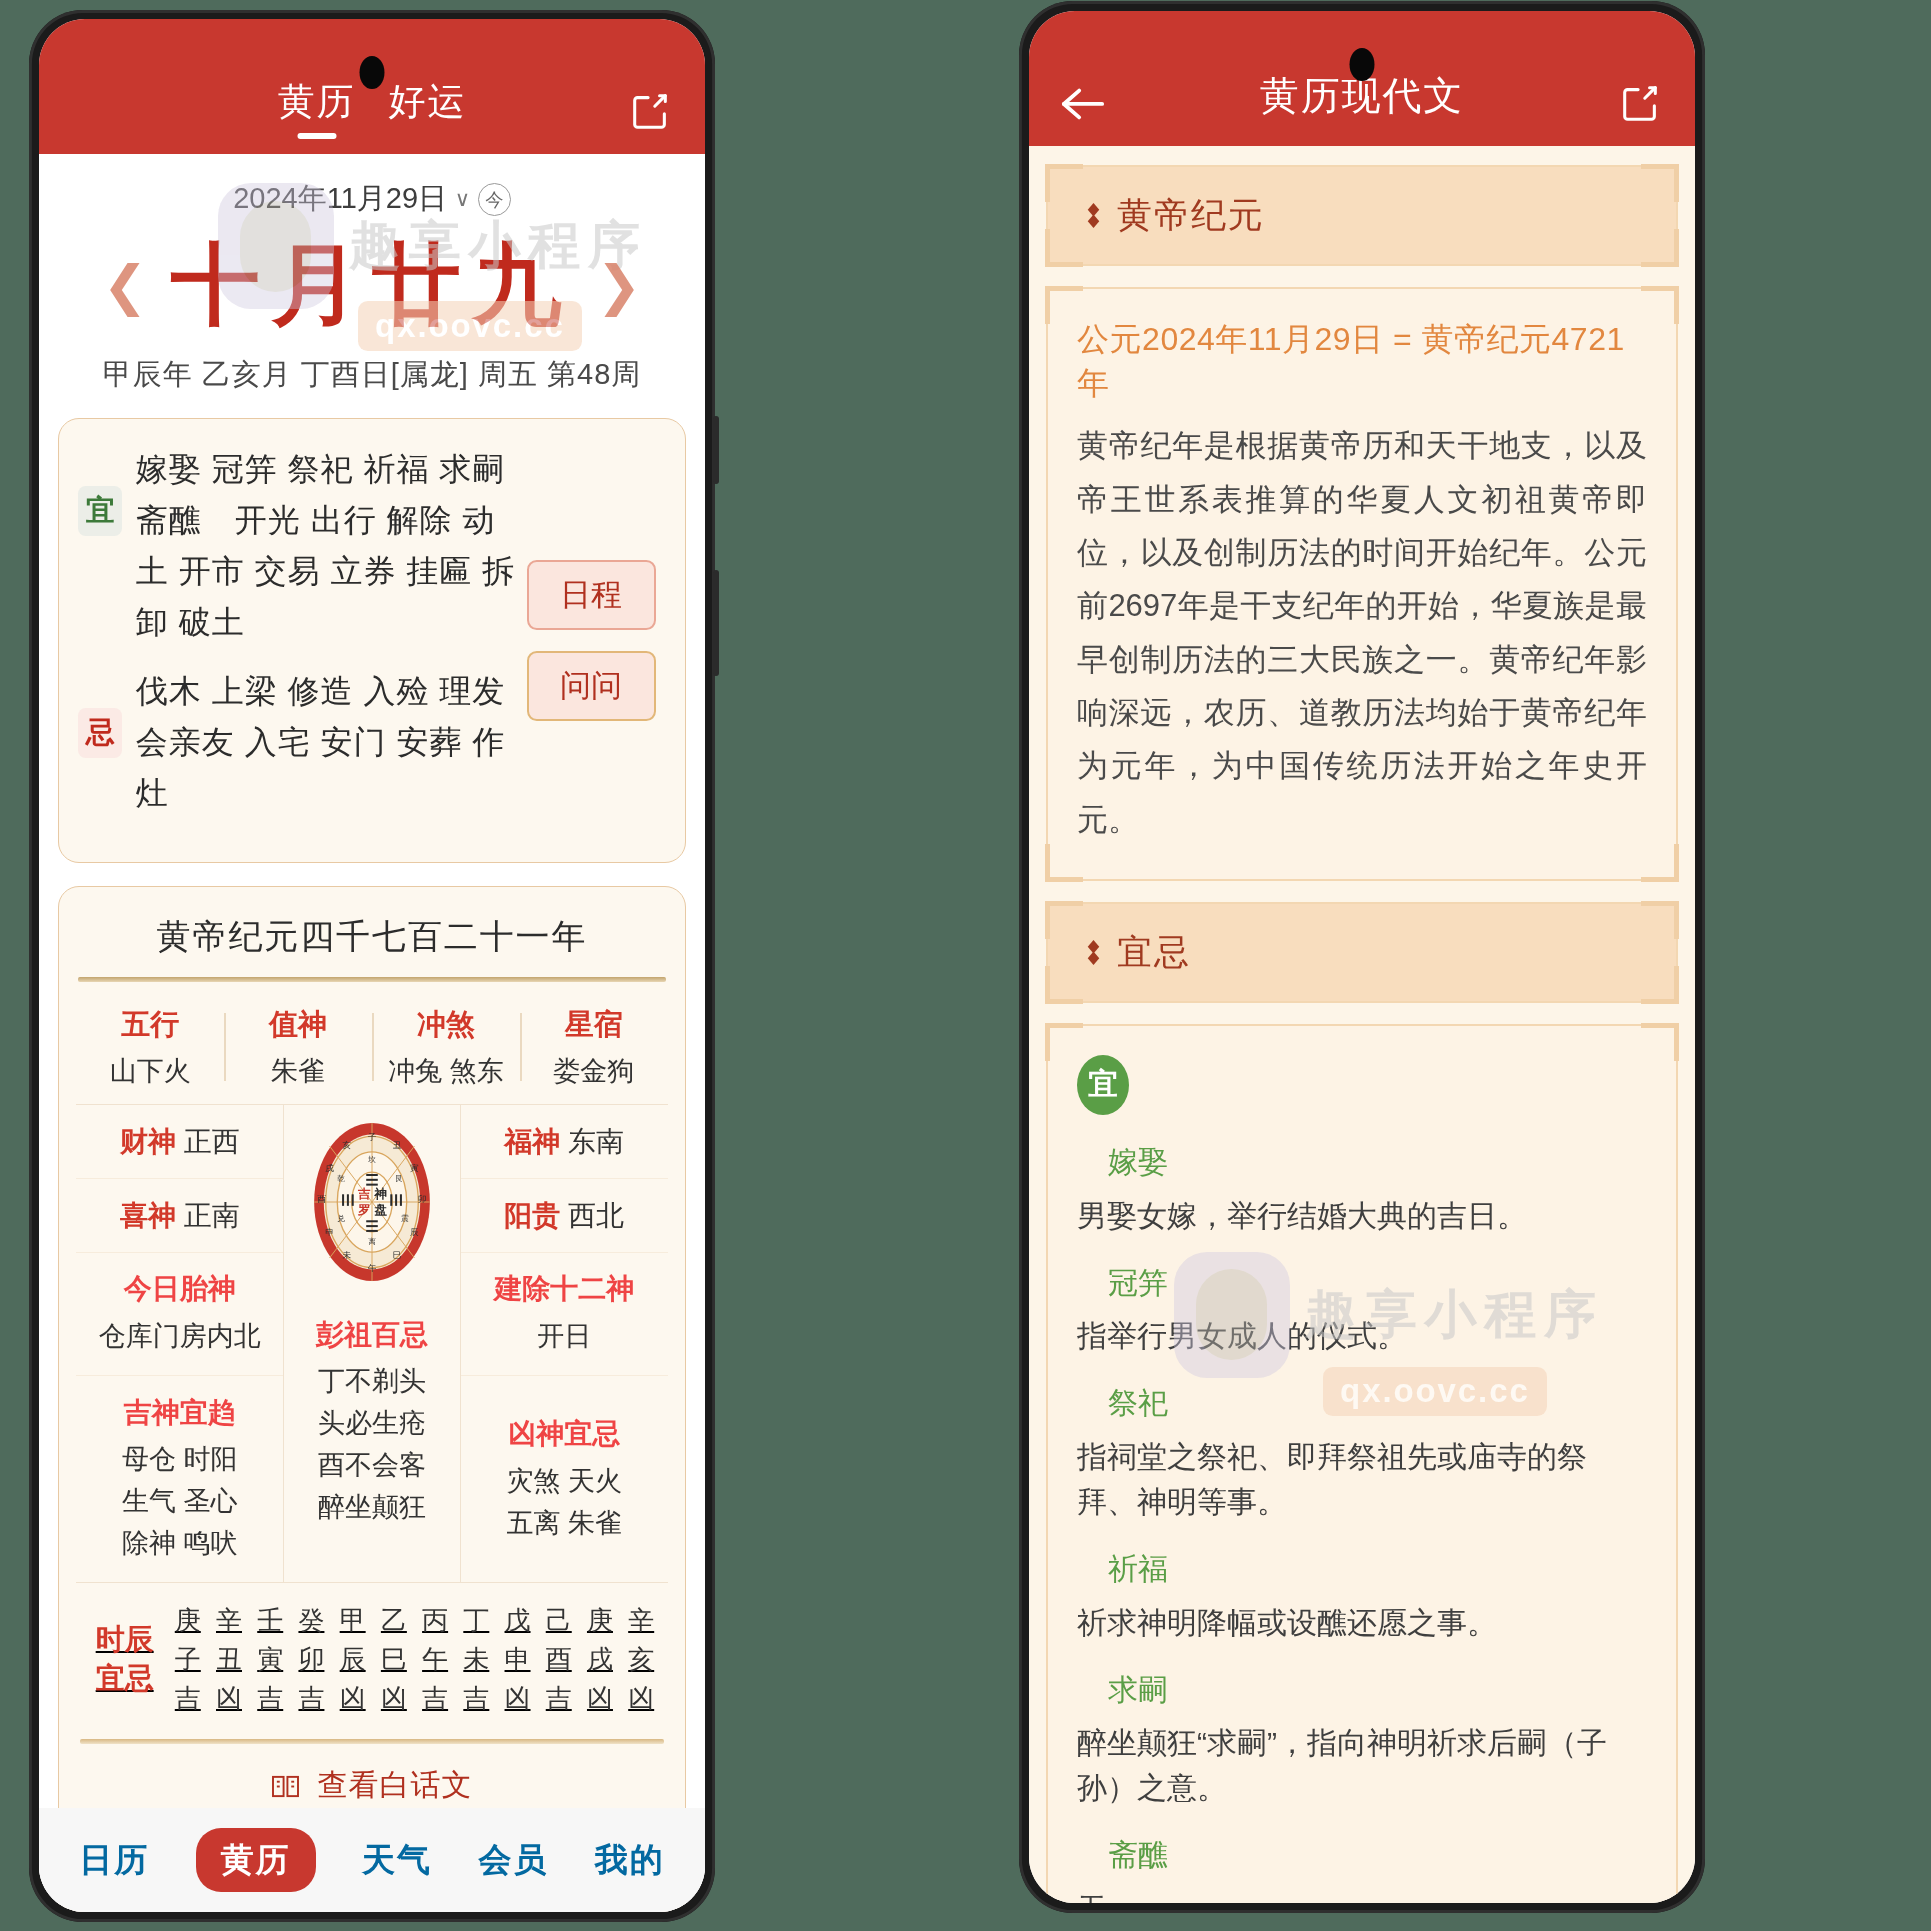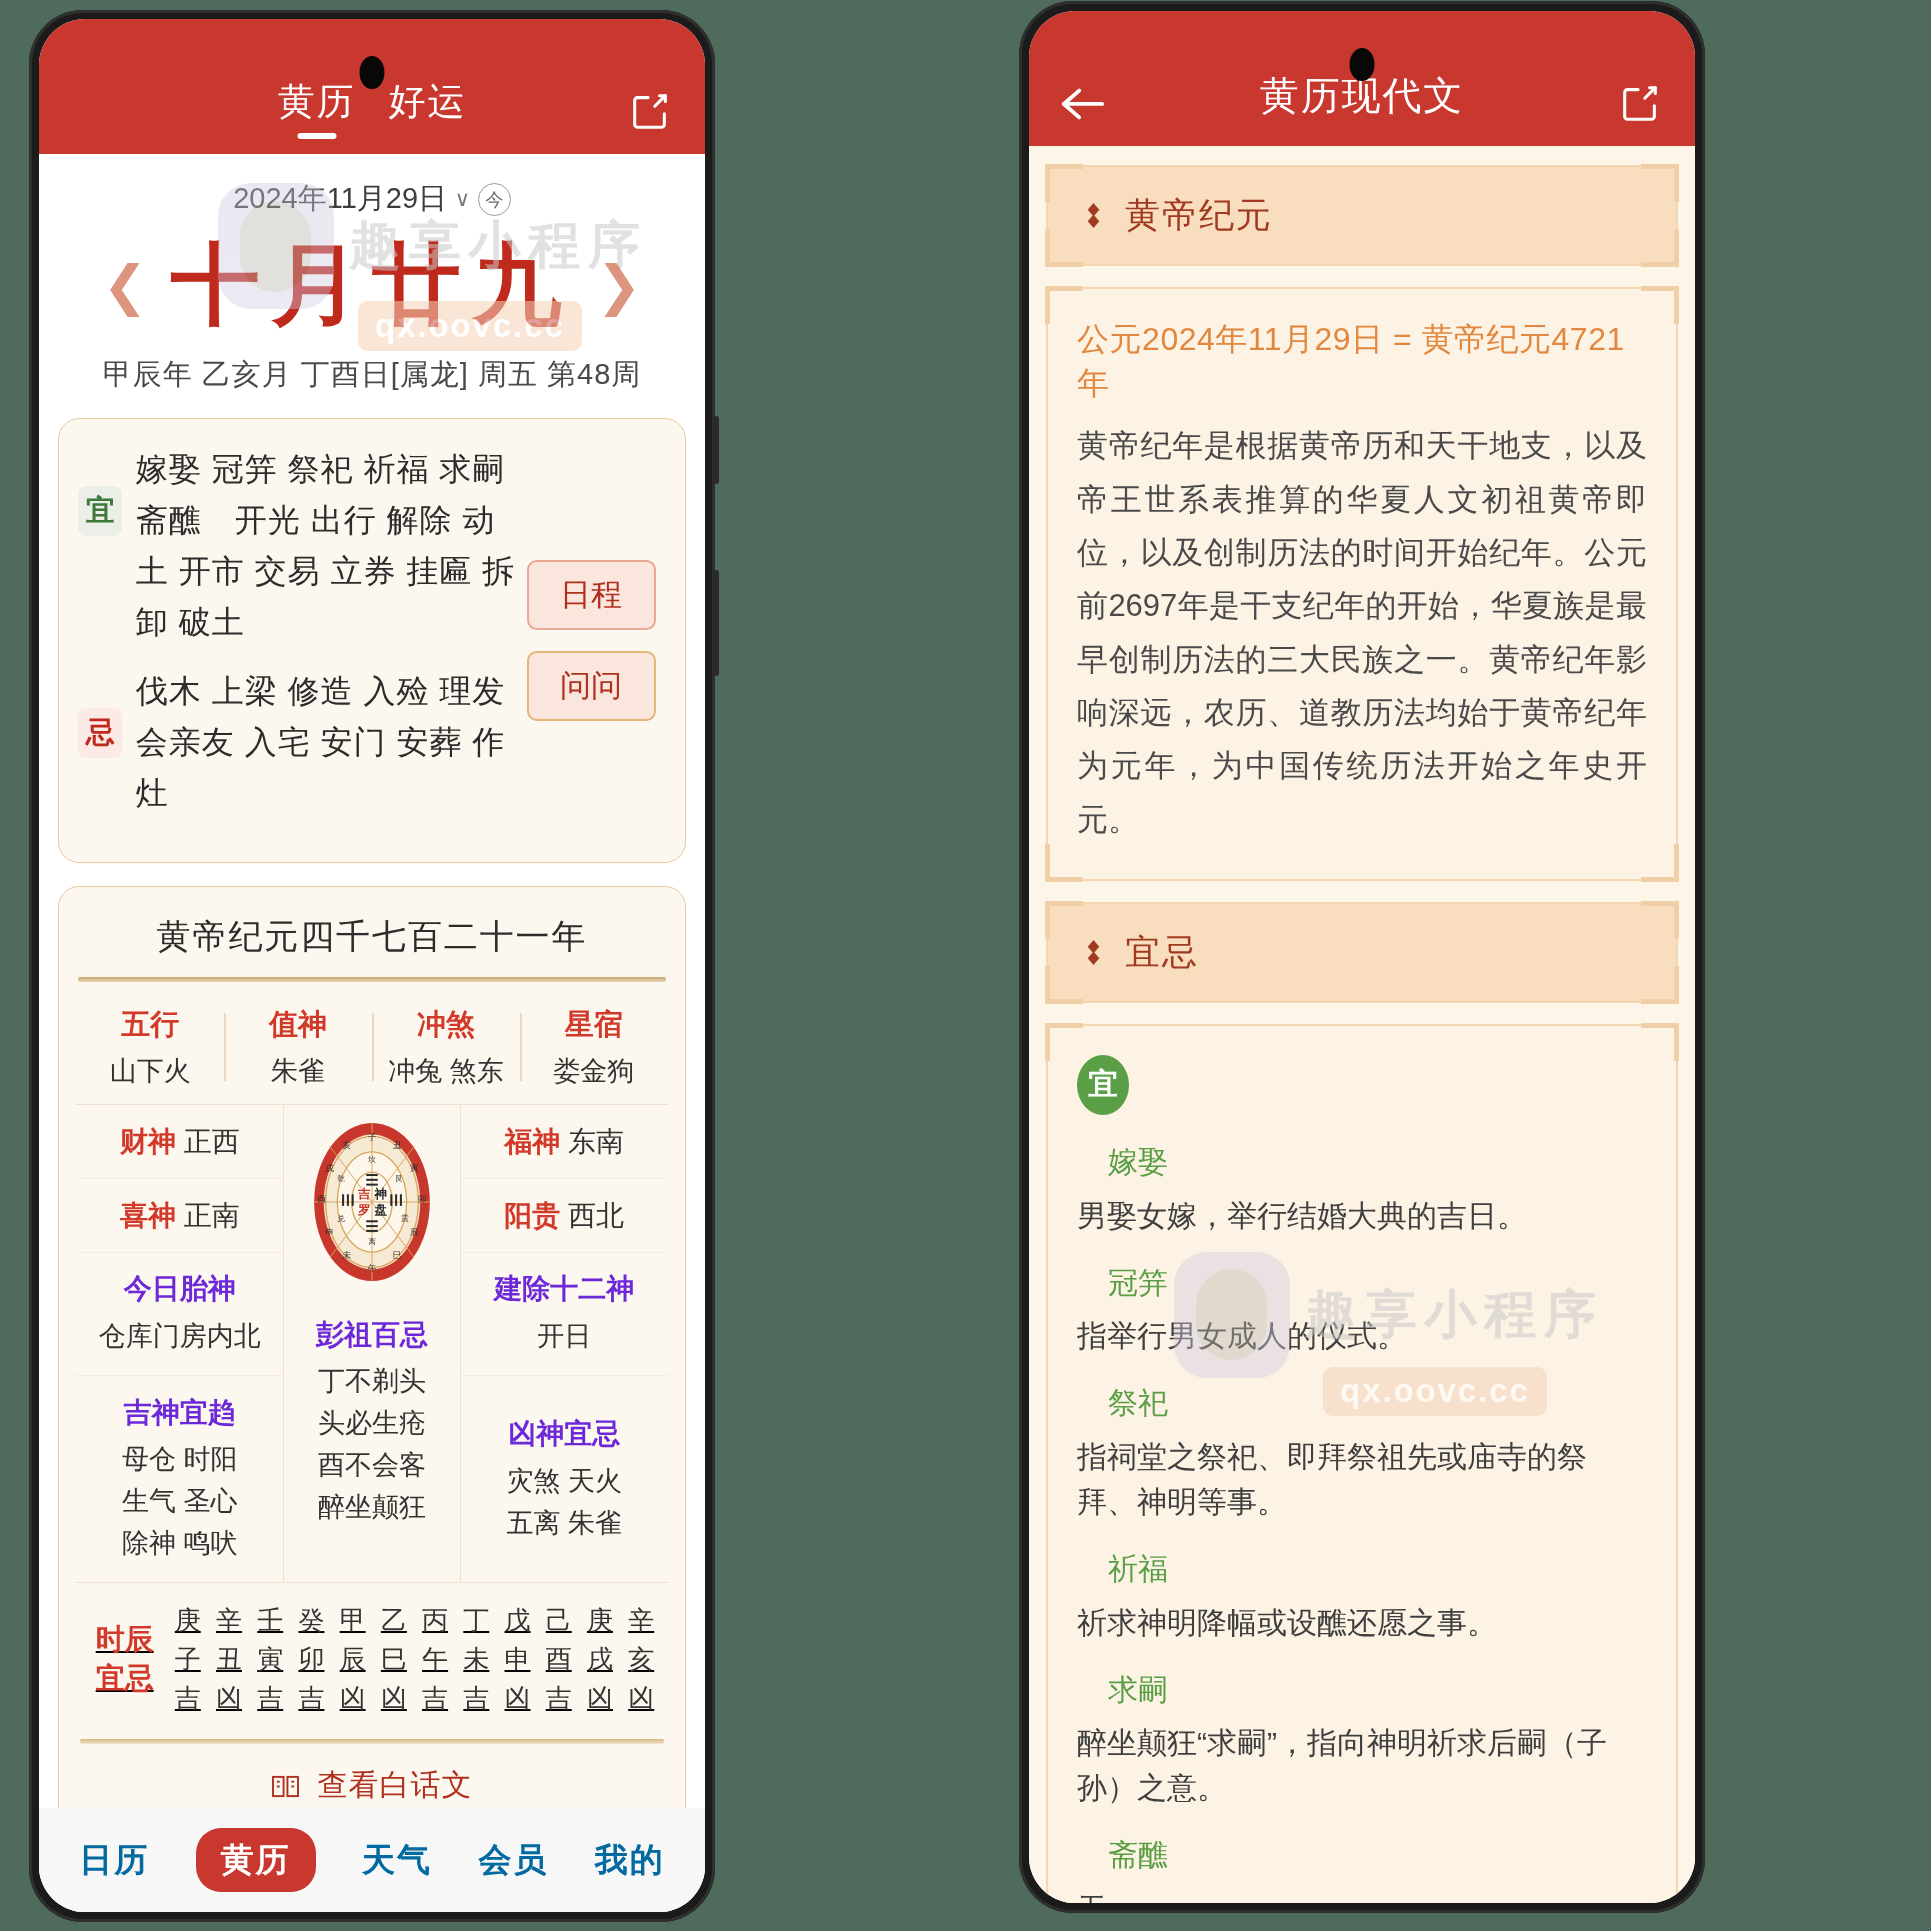--- a/index.html
+++ b/index.html
@@ -134,21 +134,21 @@
   .g4 .val { color: #333; font-size: 27px; margin-top: 7.7px; }
 
   .row3 { display: flex; border-top: 1.9px solid #f0e2cf; }
   .col { position: relative; }
   .col.l, .col.r { width: 35%; }
   .col.c { width: 30%; border-left: 1.9px solid #f0e2cf; border-right: 1.9px solid #f0e2cf; }
   .cell {
     padding: 17.4px 5.8px; text-align: center;
   }
   .cell + .cell { border-top: 1.9px solid #f7ecdc; }
-  .k { color: #6d28d9; font-size: 28px; font-weight: 700; }
+  .k { color: #ef4444; font-size: 28px; font-weight: 700; }
   .v { color: #333; font-size: 27px; }
   .kv { color: #333; font-size: 28px; }
   .kv b { color: #d2392a; font-weight: 700; }
   .stack .k { display: block; margin-bottom: 7.7px; }
   .stack .v { display: block; line-height: 1.55; }
 
   .luopan { width: 162px; height: 162px; margin: 15.4px auto; position: relative; }
 
   
   .shichen {
@@ -201,21 +201,21 @@
   }
   .orn::before { left: -2.9px; top: -2.9px; border-right: none; border-bottom: none; }
   .orn::after  { right: -2.9px; top: -2.9px; border-left: none; border-bottom: none; }
   .orn-b::before, .orn-b::after {
     content: ""; position: absolute; width: 33px; height: 33px; border: 5.8px solid #f0cfa6;
   }
   .orn-b::before { left: -2.9px; bottom: -2.9px; border-right: none; border-top: none; }
   .orn-b::after  { right: -2.9px; bottom: -2.9px; border-left: none; border-top: none; }
 
   .sec-head {
-    background: #f8ddbe; padding: 25px 33px; display: flex; align-items: center; gap: 19px;
+    background: #f8ddbe; padding: 25px 33px; display: flex; align-items: center; gap: 11px;
   }
   .diamond { width: 25px; height: 25px; position: relative; flex: 0 0 25px; }
   .sec-head .title { color: #a03a20; font-size: 35px; letter-spacing: 1.9px; }
 
   .sec-body { padding: 29px 29px 33px; }
   .era-line { color: #e2873f; font-size: 32px; margin-bottom: 13.5px; letter-spacing: 0.5px; }
   .era-text { color: #4a4a4a; font-size: 31px; line-height: 1.72; text-align: justify; }
 
   .yi-circle {
     width: 52px; height: 60px; border-radius: 50%; background: #5a9e46; color: #fff;

